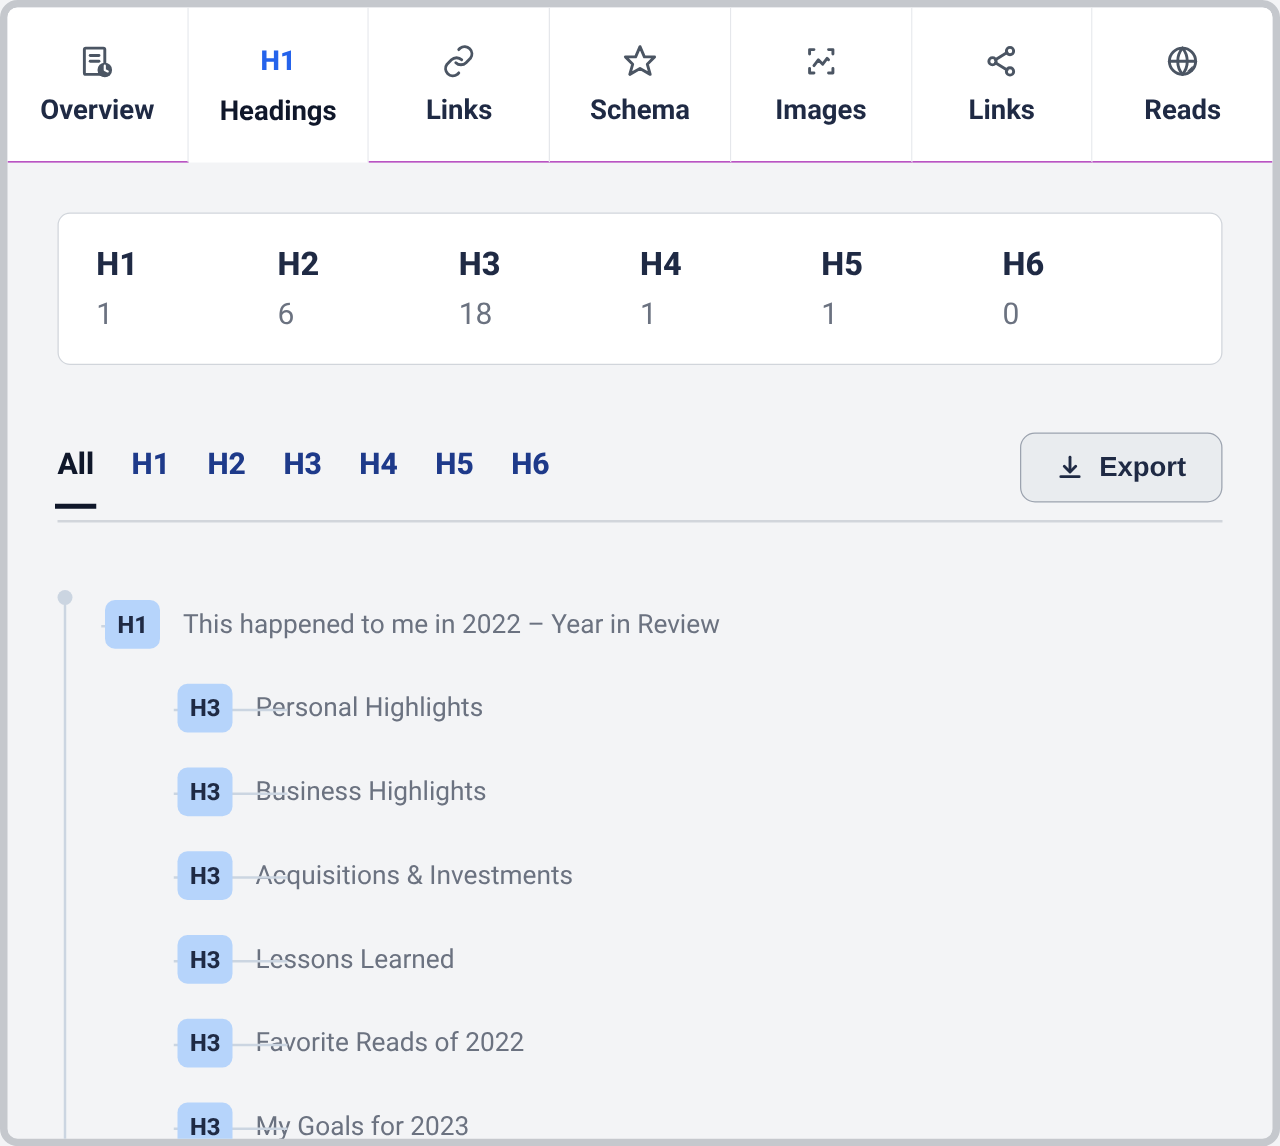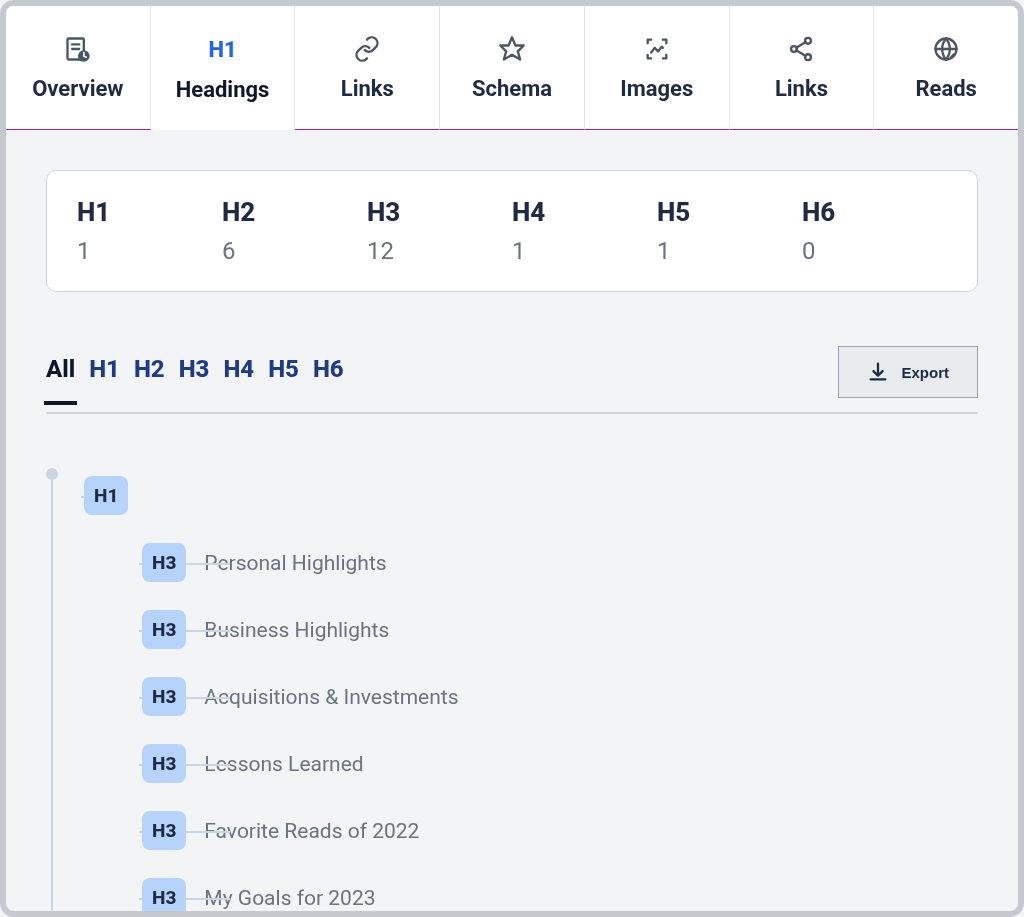--- a/index.html
+++ b/index.html
@@ -97,21 +97,21 @@
   .filter-row {
     display: flex;
     align-items: center;
     justify-content: space-between;
     margin-top: 54px;
     border-bottom: 2px solid #d1d5db;
     position: relative;
   }
   .filters {
     display: flex;
-    gap: 14px;
+    gap: 30px;
     padding-bottom: 18px;
   }
   .filter {
     font-size: 24px;
     font-weight: 800;
     color: #1e3a8a;
     cursor: pointer;
     padding-bottom: 2px;
   }
   .filter.active {
@@ -123,23 +123,23 @@
     position: absolute;
     left: -2px;
     right: -2px;
     bottom: -20px;
     height: 4px;
     background: #0f172a;
   }
   .export-btn {
     background: #e9ecef;
     border: 1px solid #9ca3af;
-    border-radius: 0;
+    border-radius: 12px;
     padding: 14px 28px;
-    font-size: 15px;
+    font-size: 22px;
     font-weight: 700;
     color: #1f2a44;
     display: flex;
     align-items: center;
     gap: 12px;
     cursor: pointer;
     margin-bottom: 14px;
   }
 
   
@@ -286,21 +286,21 @@
       <div class="stat">
         <div class="stat-label">H1</div>
         <div class="stat-value">1</div>
       </div>
       <div class="stat">
         <div class="stat-label">H2</div>
         <div class="stat-value">6</div>
       </div>
       <div class="stat">
         <div class="stat-label">H3</div>
-        <div class="stat-value">12</div>
+        <div class="stat-value">18</div>
       </div>
       <div class="stat">
         <div class="stat-label">H4</div>
         <div class="stat-value">1</div>
       </div>
       <div class="stat">
         <div class="stat-label">H5</div>
         <div class="stat-value">1</div>
       </div>
       <div class="stat">
@@ -331,20 +331,21 @@
       </button>
     </div>
 
     <div class="tree">
       <div class="tree-dot"></div>
       <div class="tree-line"></div>
 
       <div class="row lvl1">
         <div class="connector"></div>
         <span class="hbadge">H1</span>
+        <span class="htext">This happened to me in 2022 – Year in Review</span>
       </div>
       <div class="row lvl2">
         <div class="connector"></div>
         <span class="hbadge">H3</span>
         <span class="htext">Personal Highlights</span>
       </div>
       <div class="row lvl2">
         <div class="connector"></div>
         <span class="hbadge">H3</span>
         <span class="htext">Business Highlights</span>

